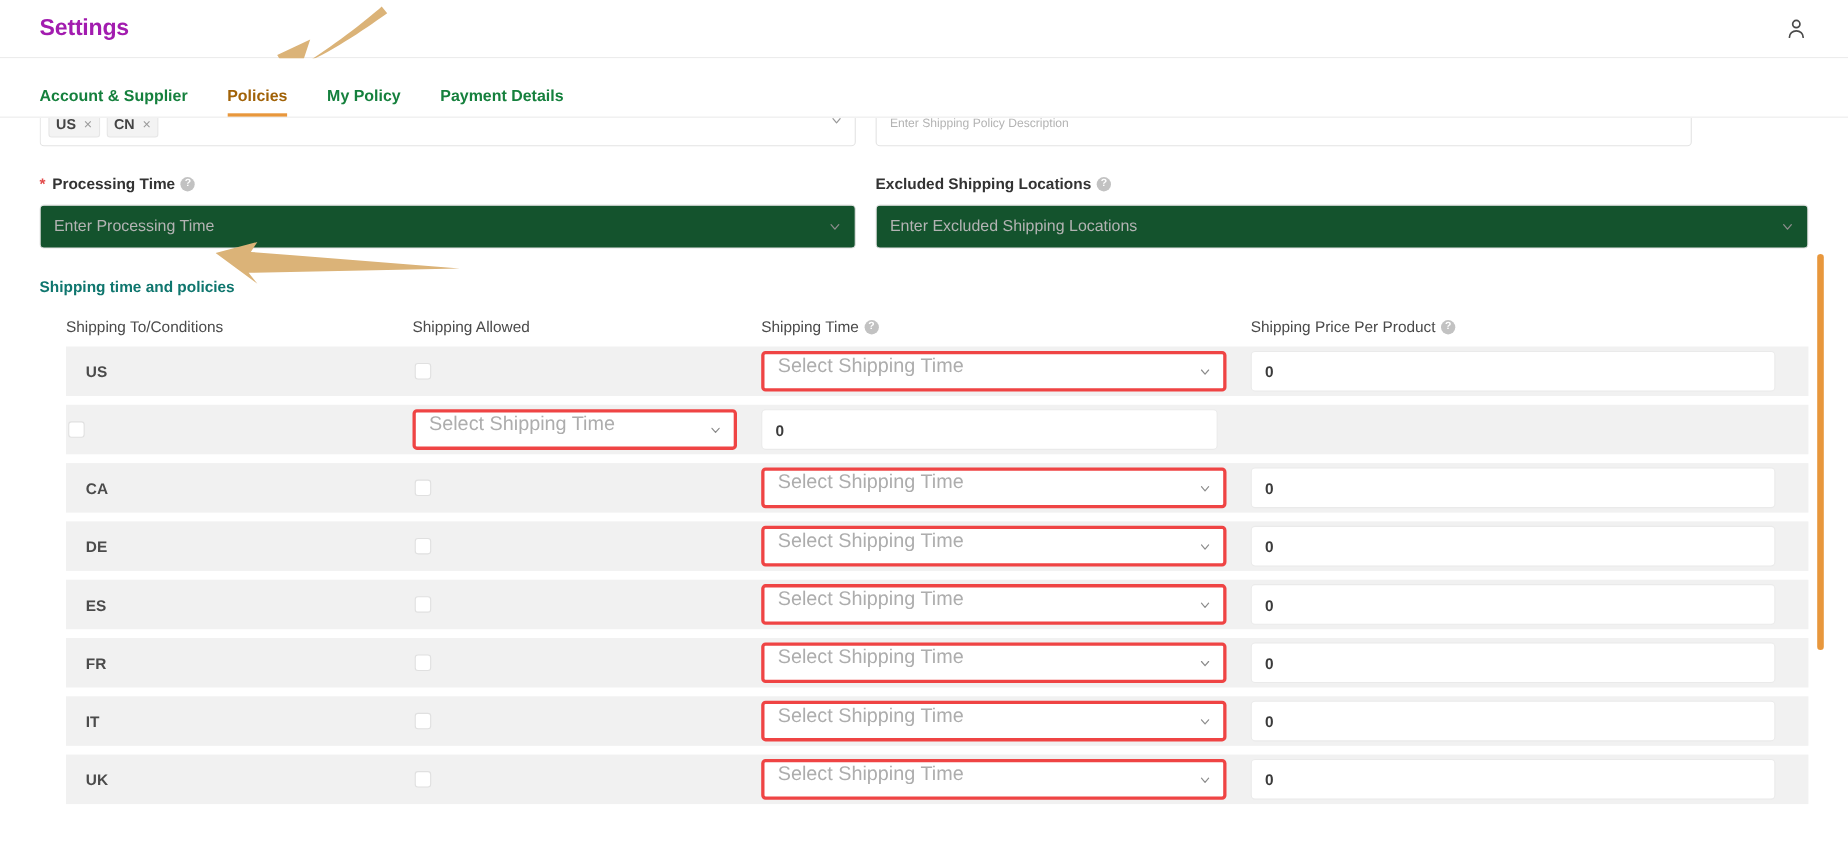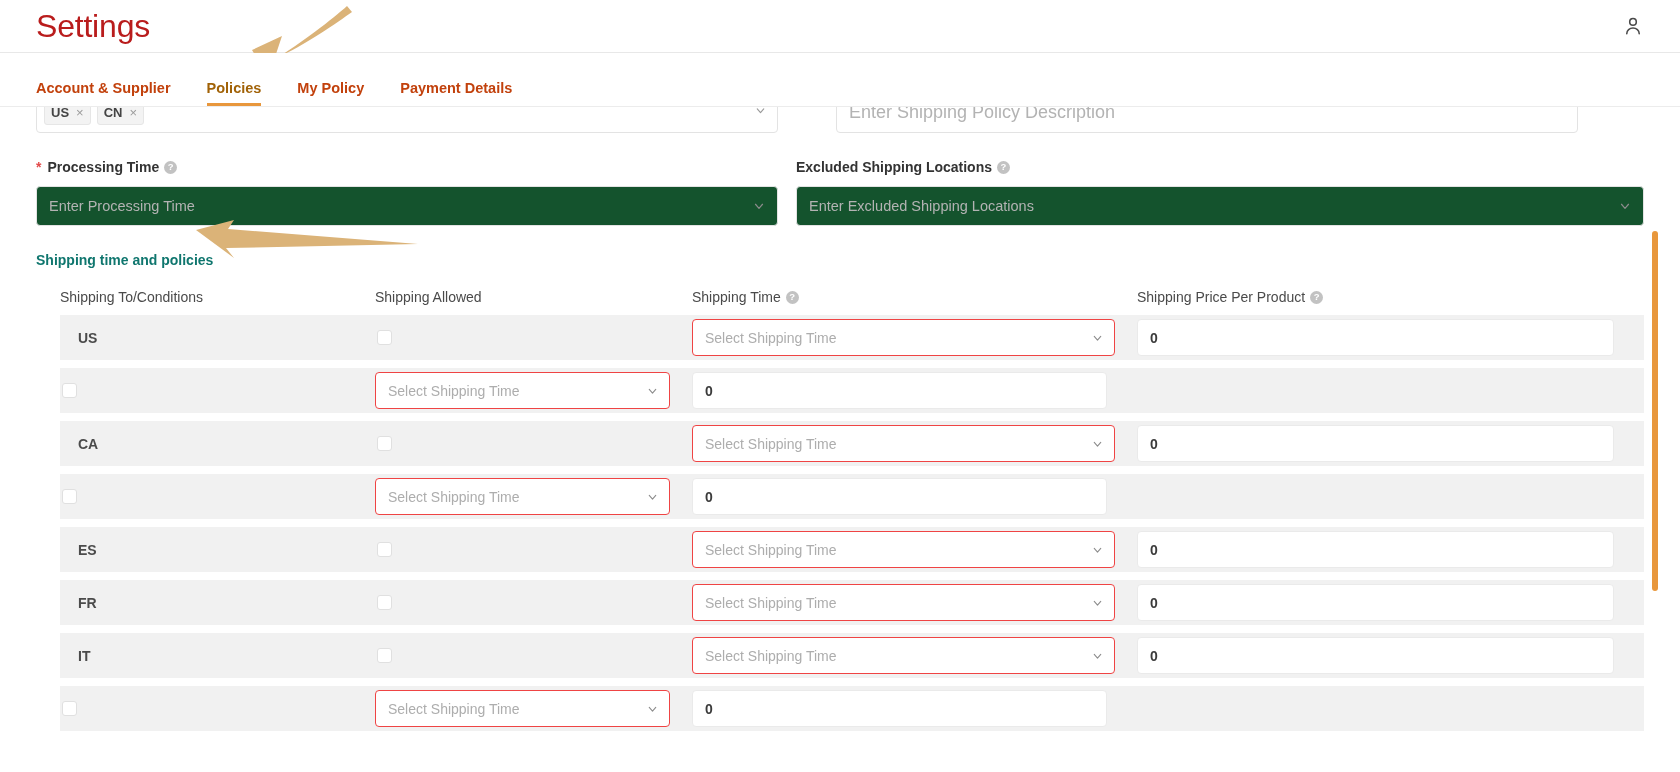--- a/index.html
+++ b/index.html
@@ -12,36 +12,36 @@
   body { position: relative; }
 
   
   .page-header {
     height: 53px;
     display: flex; align-items: center; justify-content: space-between;
     padding: 0 36px 0 36px;
     border-bottom: 1px solid #e8e8e8;
   }
   .page-title {
-    font-size: 32px; font-weight: normal; color: #b91c1c;
+    font-size: 21px; font-weight: bold; color: #a21caf;
     letter-spacing: -0.2px;
   }
   .user-icon { width: 22px; height: 22px; color: #4a4a4a; display:block; }
 
   
   .tabs {
     display: flex; align-items: flex-end;
     padding-left: 36px;
     height: 54px;
     border-bottom: 1px solid #ececec;
     position: relative; z-index: 3;
     background: #fff;
   }
   .tab {
-    font-size: 14.5px; font-weight: bold; color: #c2410c;
+    font-size: 14.5px; font-weight: bold; color: #15803d;
     padding: 0 0 10px 0; margin-right: 36px;
     position: relative; cursor: pointer; white-space: nowrap;
   }
   .tab.active { color: #a16207; }
   .tab.active::after {
     content: ""; position: absolute; left: 0; right: 0; bottom: 0;
     height: 3px; background: #e8973c;
   }
 
   
@@ -71,26 +71,26 @@
     background: #f3f3f3; border: 1px solid #e6e6e6; border-radius: 3px;
     font-size: 13px; color: #444;
     padding: 4px 6px; margin-right: 6px; font-weight: bold;
   }
   .chip .x { margin-left: 7px; color: #9b9b9b; font-weight: normal; font-size: 13px; cursor: pointer; }
   .ms-caret {
     position: absolute; right: 10px; top: 50%; transform: translateY(-50%);
     color: #9a9a9a;
   }
   .desc-clipped {
-    position: absolute; left: 800px; top: -16px;
+    position: absolute; left: 760px; top: -16px;
     width: 742px; height: 42px;
     border: 1px solid #e3e3e3; border-radius: 4px;
     background: #fff;
     display: flex; align-items: center; padding: 0 12px;
-    font-size: 18px; color: #b3b3b3;
+    font-size: 11px; color: #b3b3b3;
   }
 
   .field-label {
     font-size: 14px; color: #333; font-weight: bold;
     display: flex; align-items: center; gap: 5px;
     margin-bottom: 11px;
   }
   .req-star { color: #e24a4a; font-size: 14px; line-height: 1; margin-right: 1px; }
   .help-icon {
     display: inline-flex; align-items: center; justify-content: center;
@@ -146,23 +146,23 @@
   }
   .cb {
     width: 15px; height: 15px;
     background: #fff; border: 1px solid #e0e0e0; border-radius: 3px;
     cursor: pointer; margin-left: 2px;
   }
   .td-select { padding-right: 22px; }
   .row-select {
     position: relative;
     height: 37px; width: 100%;
-    background: #fff; border: 1px solid #ef4444; border-radius: 4px;
-    display: flex; align-items: center; padding: 0 30px 0 12px;
-    font-size: 14px; color: #adadad;
+    background: #fff; border: 3px solid #ef4444; border-radius: 4px;
+    display: flex; padding: 0 30px 0 12px;
+    font-size: 18px; color: #adadad;
   }
   .row-select .caret { position: absolute; right: 10px; top: 50%; transform: translateY(-50%); color: #8c8c8c; }
   .td-price { padding-right: 30px; }
   .price-input {
     height: 37px; width: 100%;
     background: #fff; border: 1px solid #eaeaea; border-radius: 4px;
     display: flex; align-items: center; padding: 0 12px;
     font-size: 14px; color: #3b3b3b; font-weight: bold;
   }
 
@@ -330,20 +330,21 @@
                 <polyline points="6 9 12 16 18 9"></polyline>
               </svg>
             </span>
           </div>
         </div>
         <div class="td td-price">
           <div class="price-input">0</div>
         </div>
       </div>
       <div class="t-row">
+        <div class="td td-name">DE</div>
         <div class="td">
           <div class="cb"></div>
         </div>
         <div class="td td-select">
           <div class="row-select">
             <span>Select Shipping Time</span>
             <span class="caret">
               <svg width="13" height="13" viewBox="0 0 24 24" fill="none" stroke="currentColor" stroke-width="2" stroke-linecap="round" stroke-linejoin="round">
                 <polyline points="6 9 12 16 18 9"></polyline>
               </svg>
@@ -405,20 +406,21 @@
                 <polyline points="6 9 12 16 18 9"></polyline>
               </svg>
             </span>
           </div>
         </div>
         <div class="td td-price">
           <div class="price-input">0</div>
         </div>
       </div>
       <div class="t-row">
+        <div class="td td-name">UK</div>
         <div class="td">
           <div class="cb"></div>
         </div>
         <div class="td td-select">
           <div class="row-select">
             <span>Select Shipping Time</span>
             <span class="caret">
               <svg width="13" height="13" viewBox="0 0 24 24" fill="none" stroke="currentColor" stroke-width="2" stroke-linecap="round" stroke-linejoin="round">
                 <polyline points="6 9 12 16 18 9"></polyline>
               </svg>

